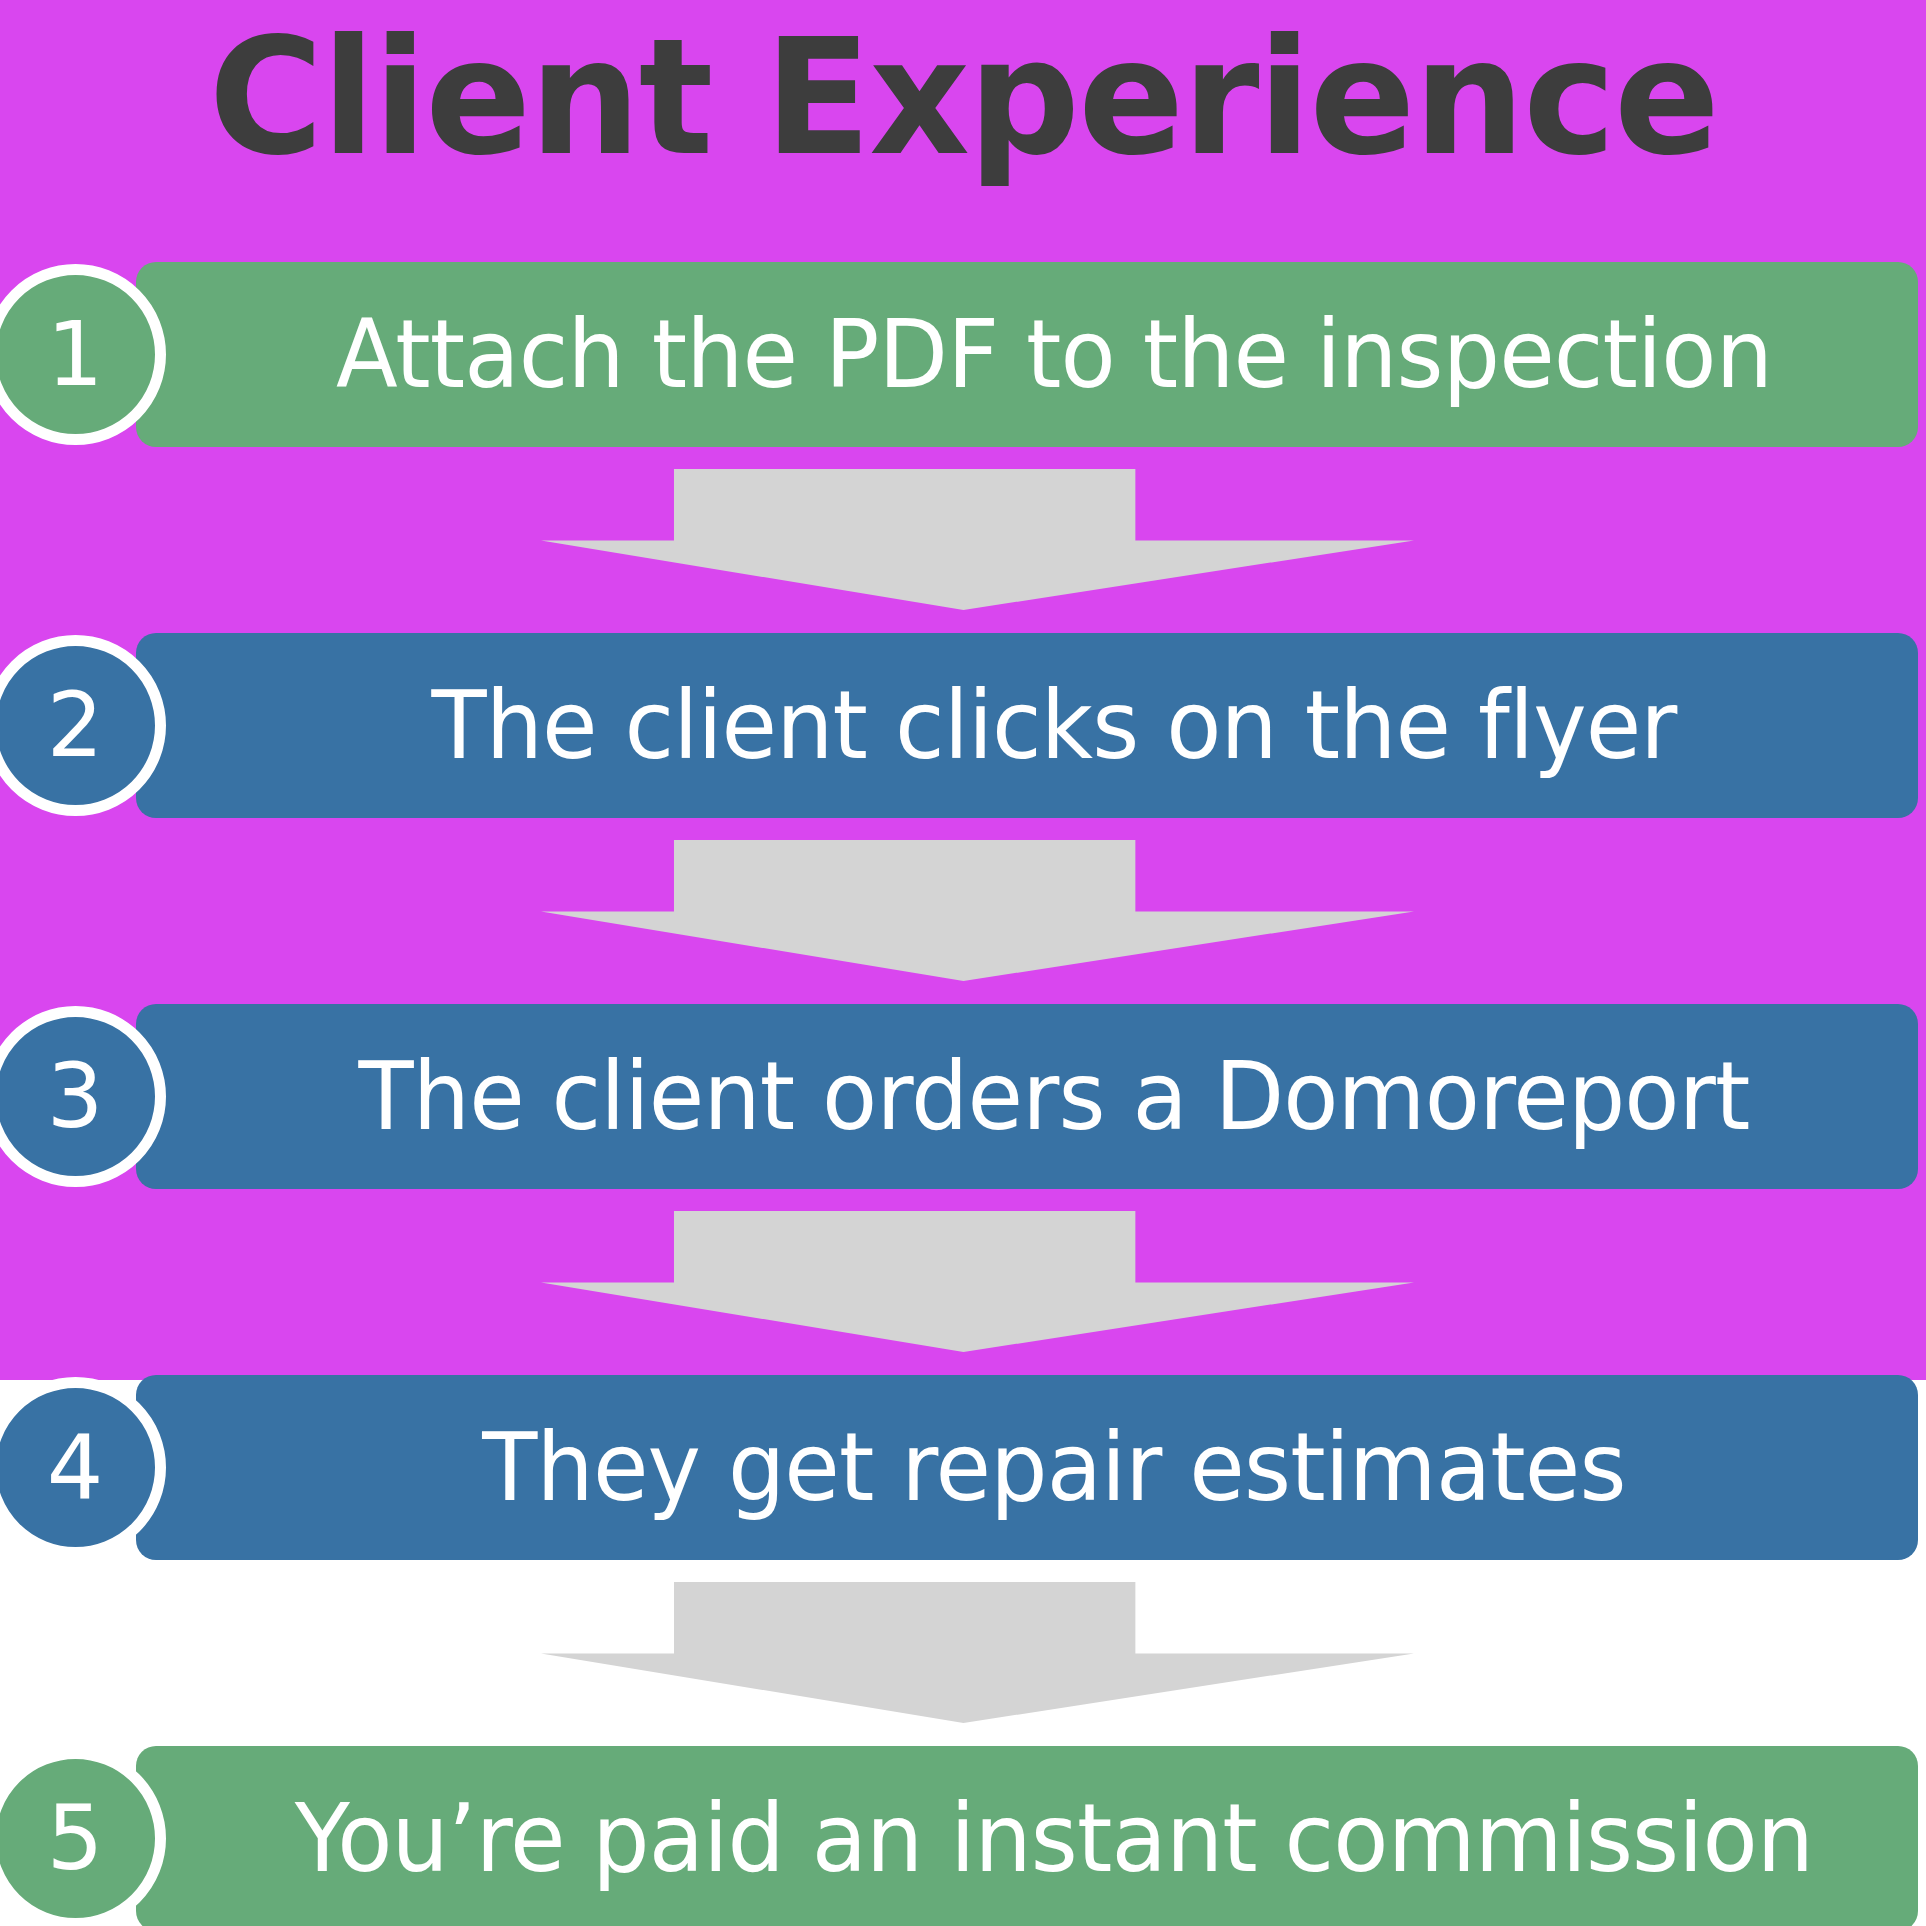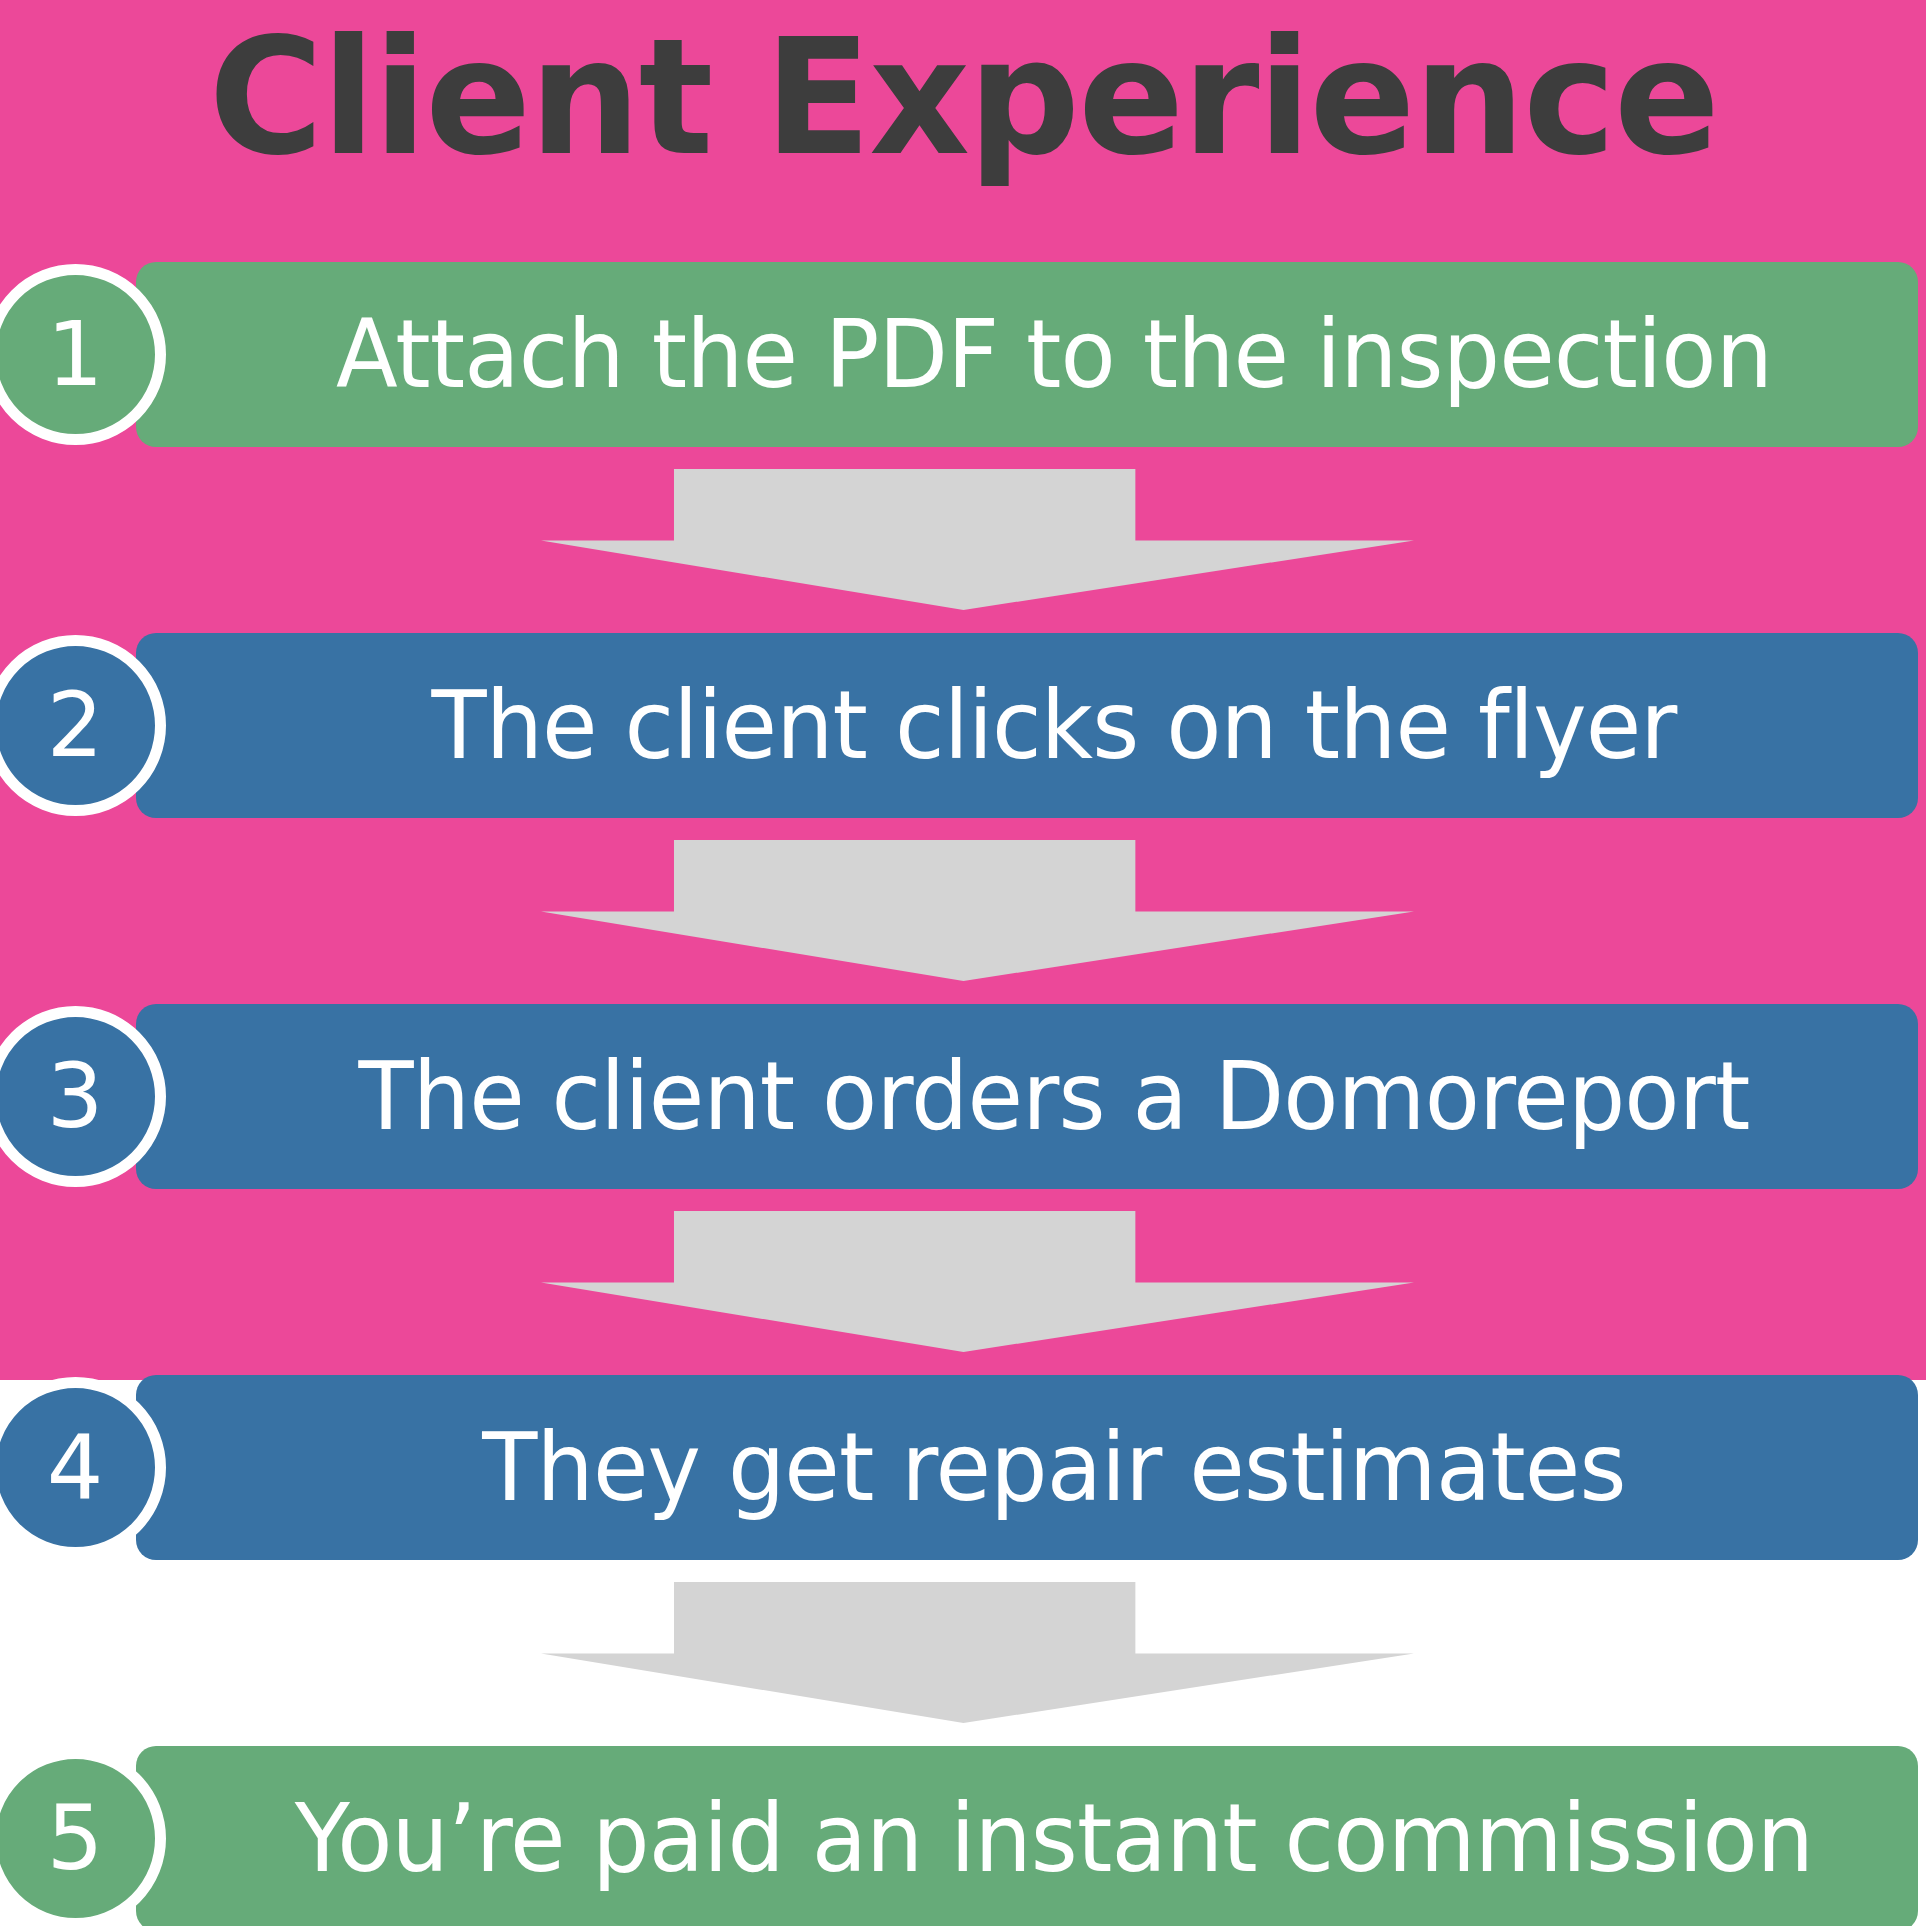--- a/index.html
+++ b/index.html
@@ -10,21 +10,21 @@
   body {
     width: 1927px;
     height: 1927px;
     font-family: "Liberation Sans", sans-serif;
     overflow: hidden;
   }
   #canvas {
     position: relative;
     width: 1927px;
     height: 1380px;
-    background: #ec4899;
+    background: #d946ef;
   }
 
   
   .title {
     position: absolute;
     left: 0;
     top: 7.2px;
     width: 1927px;
     text-align: center;
     font-family: "DejaVu Sans", sans-serif;

